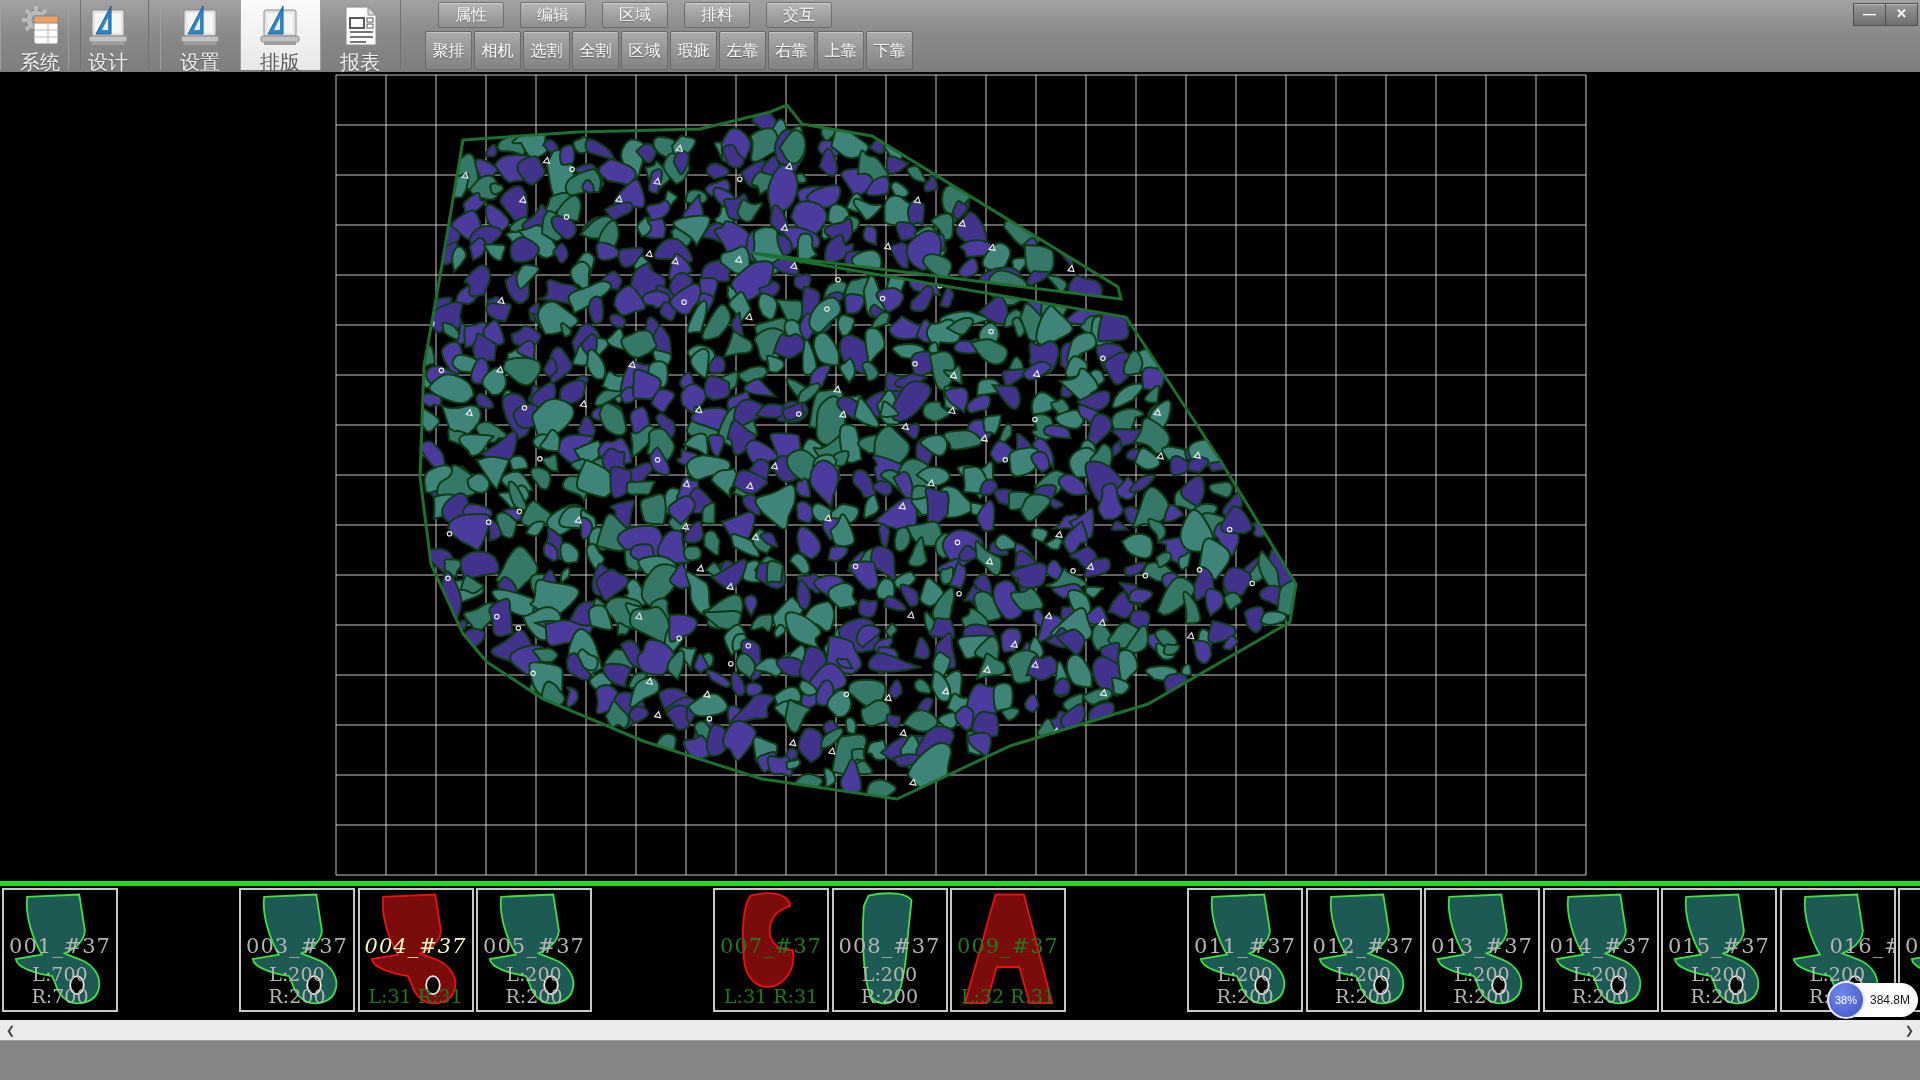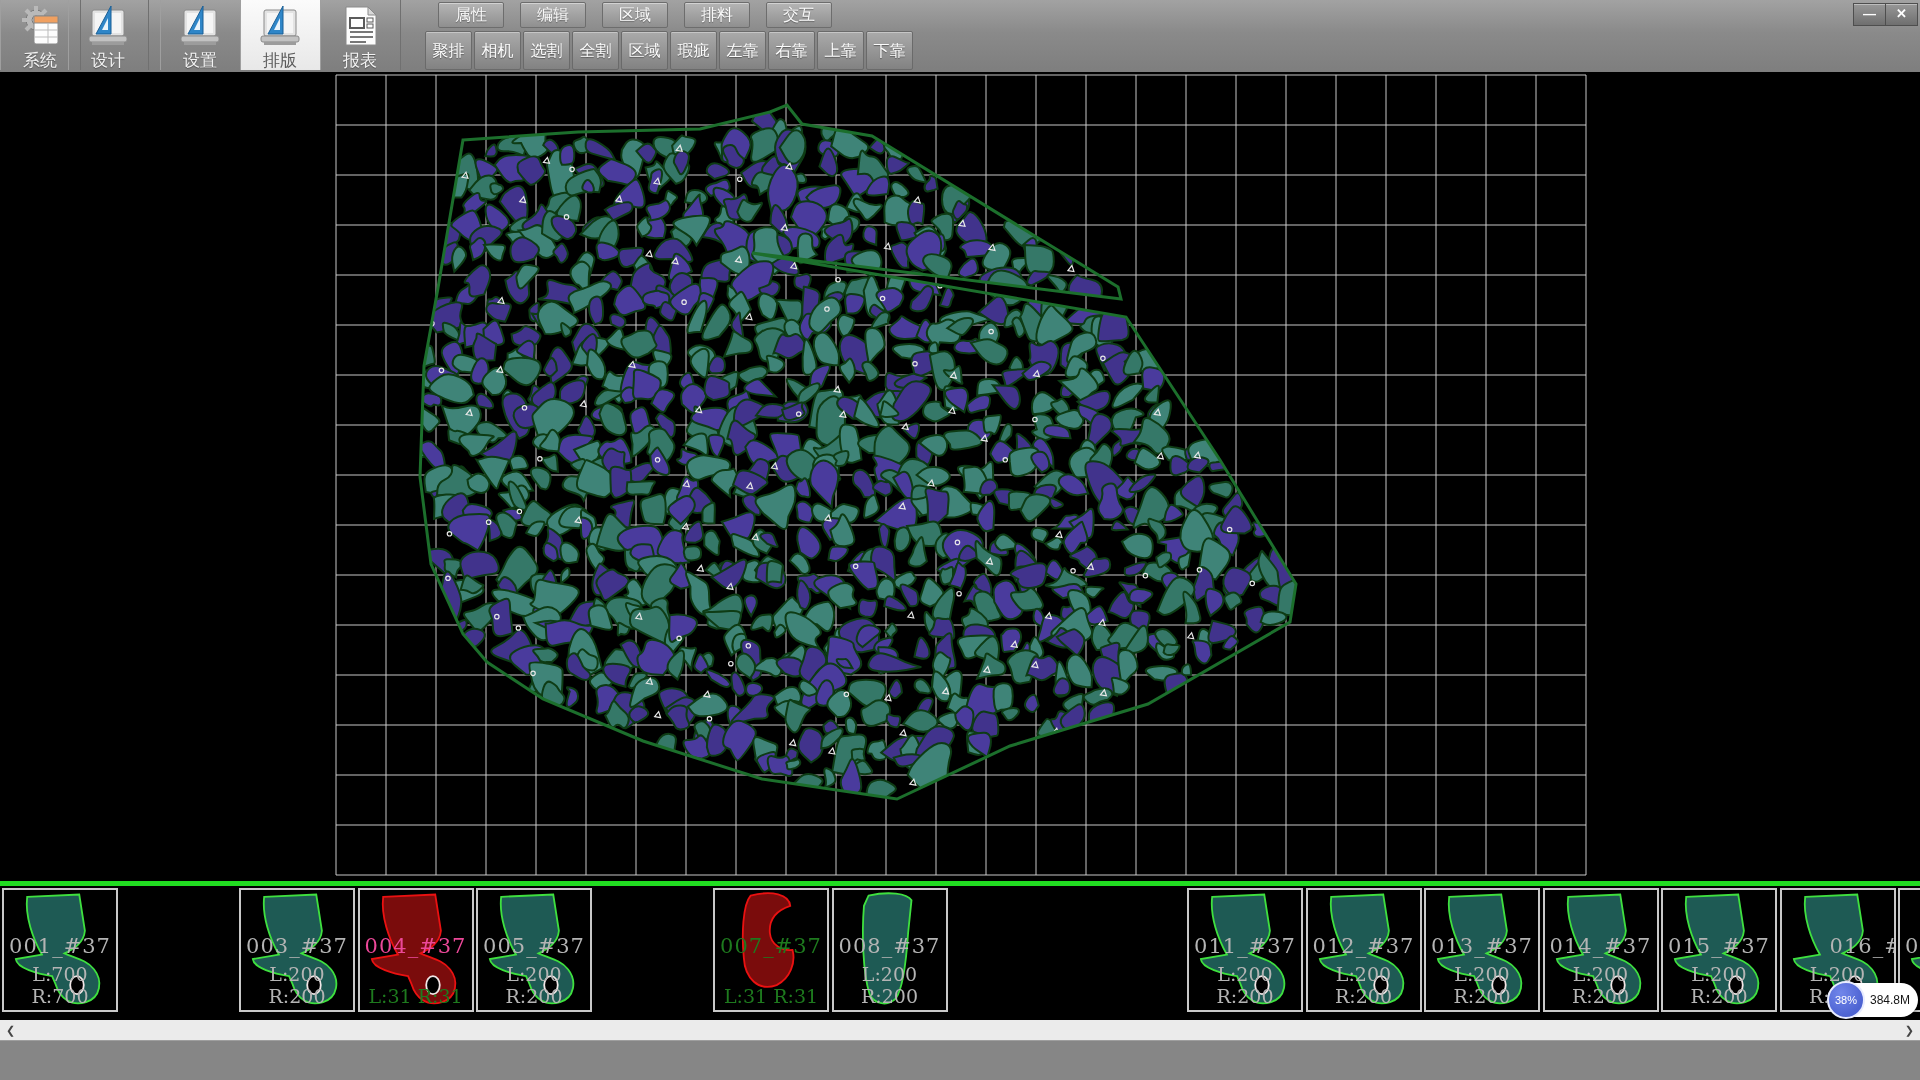--- a/index.html
+++ b/index.html
@@ -5,21 +5,21 @@
   html,body{margin:0;padding:0;background:#000;}
   body{width:1920px;height:1080px;overflow:hidden;position:relative;
        font-family:"Liberation Sans",sans-serif;-webkit-font-smoothing:antialiased;}
   
   .titlebar{position:absolute;left:0;top:0;width:1920px;height:72px;
     background:linear-gradient(#a2a2a2,#8a8a8a 45%,#7e7e7e);border-bottom:2px solid #5c5c5c;}
   .bigbtn{position:absolute;top:0;width:80px;height:70px;text-align:center;cursor:default;
     border-right:1px solid #707070;box-shadow:inset 1px 0 0 #9f9f9f;}
   .bigbtn.active{background:linear-gradient(#fbfbfb,#e8e8e8);}
   .bigbtn .bicon{display:block;margin:4px auto 0;width:44px;height:44px;}
-  .bigbtn .blabel{display:block;margin-top:1px;font-size:17px;color:#f2f2f2;
+  .bigbtn .blabel{display:block;margin-top:1px;font-size:20px;color:#f2f2f2;
     text-shadow:0 1px 1px rgba(0,0,0,.35);}
   .bigbtn.active .blabel{color:#5a5a5a;text-shadow:none;}
   .menu-tab{position:absolute;top:2px;height:24px;width:64px;text-align:center;line-height:24px;
     font-size:16px;color:#fafafa;background:linear-gradient(#b5b5b5,#8f8f8f);
     border:1px solid #6d6d6d;border-radius:2px;box-shadow:inset 0 1px 0 #d2d2d2;
     text-shadow:0 1px 1px rgba(0,0,0,.35);}
   .tool-btn{position:absolute;top:31px;height:37px;width:45px;text-align:center;line-height:37px;
     font-size:16px;color:#fdfdfd;background:linear-gradient(#aaaaaa,#828282);
     border:1px solid #6a6a6a;border-radius:2px;box-shadow:inset 0 1px 0 #c6c6c6;
     text-shadow:0 1px 1px rgba(0,0,0,.4);}
@@ -1158,21 +1158,21 @@
         <ellipse cx="62" cy="84" rx="6" ry="8" fill="#000" stroke="#f0e6e6" stroke-width="1.6"></ellipse>
       </svg>
       <div class="tlabel" style="color: rgb(180, 180, 180);">003_#37</div>
       <div class="tsub" style="color: rgb(180, 180, 180);">L:200 R:200</div>
     </div>
     <div class="thumb" style="left: 357.5px;">
       <svg viewBox="0 0 94 106" preserveAspectRatio="xMidYMid meet">
         <path d="M18,6 L64,4 L69,36 C68,47 59,52 51,56 C60,60 71,62 77,70 C85,80 83,95 70,99 C57,103 47,96 43,83 L40,76 C27,74 9,69 8,61 L31,57 C23,43 16,23 18,6 Z" fill="#7a0c0c" stroke="#ea1111" stroke-width="1.6"></path>
         <ellipse cx="62" cy="84" rx="6" ry="8" fill="#000" stroke="#f0e6e6" stroke-width="1.6"></ellipse>
       </svg>
-      <div class="tlabel" style="color: #ec4899;">004_#37</div>
+      <div class="tlabel" style="color: #fef9c3; font-style: italic;">004_#37</div>
       <div class="tsub" style="color: rgb(30, 122, 30);">L:31 R:31</div>
     </div>
     <div class="thumb" style="left: 476px;">
       <svg viewBox="0 0 94 106" preserveAspectRatio="xMidYMid meet">
         <path d="M18,6 L64,4 L69,36 C68,47 59,52 51,56 C60,60 71,62 77,70 C85,80 83,95 70,99 C57,103 47,96 43,83 L40,76 C27,74 9,69 8,61 L31,57 C23,43 16,23 18,6 Z" fill="#1e5a54" stroke="#3fe03f" stroke-width="1.6"></path>
         <ellipse cx="62" cy="84" rx="6" ry="8" fill="#000" stroke="#f0e6e6" stroke-width="1.6"></ellipse>
       </svg>
       <div class="tlabel" style="color: rgb(180, 180, 180);">005_#37</div>
       <div class="tsub" style="color: rgb(180, 180, 180);">L:200 R:200</div>
     </div>
@@ -1182,20 +1182,27 @@
       </svg>
       <div class="tlabel" style="color: rgb(30, 122, 30);">007_#37</div>
       <div class="tsub" style="color: rgb(30, 122, 30);">L:31 R:31</div>
     </div>
     <div class="thumb" style="left: 831.5px;">
       <svg viewBox="0 0 94 106" preserveAspectRatio="xMidYMid meet">
         <path d="M28,5 C46,1 62,3 66,9 L63,38 C61,68 58,88 52,96 C45,103 33,101 29,92 C23,74 22,38 24,14 Z" fill="#1e5a54" stroke="#3fe03f" stroke-width="1.6"></path>
       </svg>
       <div class="tlabel" style="color: rgb(180, 180, 180);">008_#37</div>
       <div class="tsub" style="color: rgb(180, 180, 180);">L:200 R:200</div>
+    </div>
+    <div class="thumb" style="left: 950px;">
+      <svg viewBox="0 0 94 106" preserveAspectRatio="xMidYMid meet">
+        <path d="M36,4 L61,4 L86,100 L66,100 L57,68 L37,68 L28,100 L9,100 Z" fill="#7a0c0c" stroke="#ea1111" stroke-width="1.6"></path>
+      </svg>
+      <div class="tlabel" style="color: rgb(30, 122, 30);">009_#37</div>
+      <div class="tsub" style="color: rgb(30, 122, 30);">L:32 R:31</div>
     </div>
     <div class="thumb" style="left: 1187px;">
       <svg viewBox="0 0 94 106" preserveAspectRatio="xMidYMid meet">
         <path d="M18,6 L64,4 L69,36 C68,47 59,52 51,56 C60,60 71,62 77,70 C85,80 83,95 70,99 C57,103 47,96 43,83 L40,76 C27,74 9,69 8,61 L31,57 C23,43 16,23 18,6 Z" fill="#1e5a54" stroke="#3fe03f" stroke-width="1.6"></path>
         <ellipse cx="62" cy="84" rx="6" ry="8" fill="#000" stroke="#f0e6e6" stroke-width="1.6"></ellipse>
       </svg>
       <div class="tlabel" style="color: rgb(180, 180, 180);">011_#37</div>
       <div class="tsub" style="color: rgb(180, 180, 180);">L:200 R:200</div>
     </div>
     <div class="thumb" style="left: 1305.5px;">

